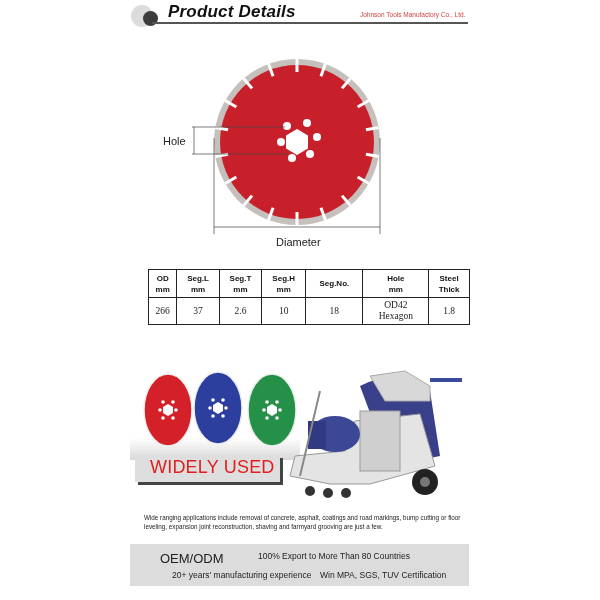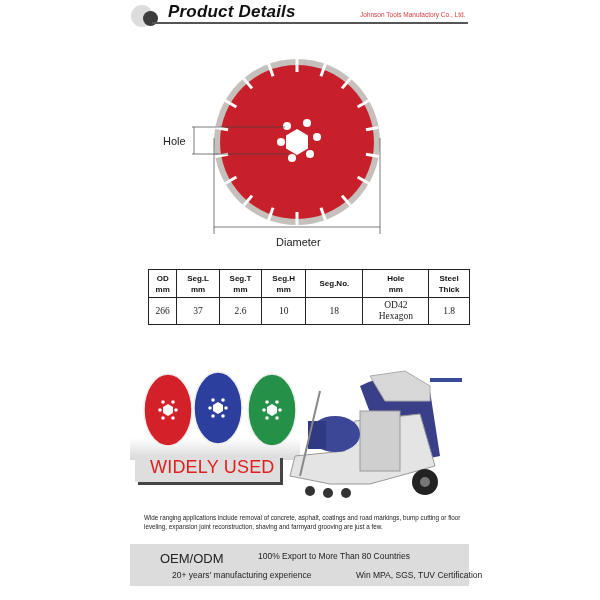--- a/index.html
+++ b/index.html
@@ -22,21 +22,21 @@
   
   .app-img{left:130px;top:366px;width:340px;height:140px;}
   .widely-box{left:135px;top:455px;width:145px;height:27px;background:#dedede;box-shadow:3px 3px 0 #444;}
   .widely-text{left:150px;top:457px;font-size:18px;color:#e0201e;letter-spacing:0.2px;}
   .desc{left:144px;top:513px;width:320px;font-size:6.3px;line-height:9px;color:#222;}
   
   .footer{left:130px;top:544px;width:339px;height:42px;background:#dcdcdc;}
   .f1{left:160px;top:551px;font-size:13px;color:#222;}
   .f2{left:258px;top:551px;font-size:8.5px;color:#222;}
   .f3{left:144px;top:570px;font-size:8.5px;color:#222;margin-left:28px;}
-  .f4{left:320px;top:570px;font-size:8.5px;color:#222;margin-left:36px;}
+  .f4{left:320px;top:570px;font-size:8.5px;color:#222;}
 </style>
 </head>
 <body>
 
 <div class="abs hdr-circle-light"></div>
 <div class="abs hdr-circle-dark"></div>
 <div class="abs hdr-title">Product Details</div>
 <div class="abs hdr-company">Johnson Tools Manufactory Co., Ltd.</div>
 <div class="abs hdr-line"></div>
 

